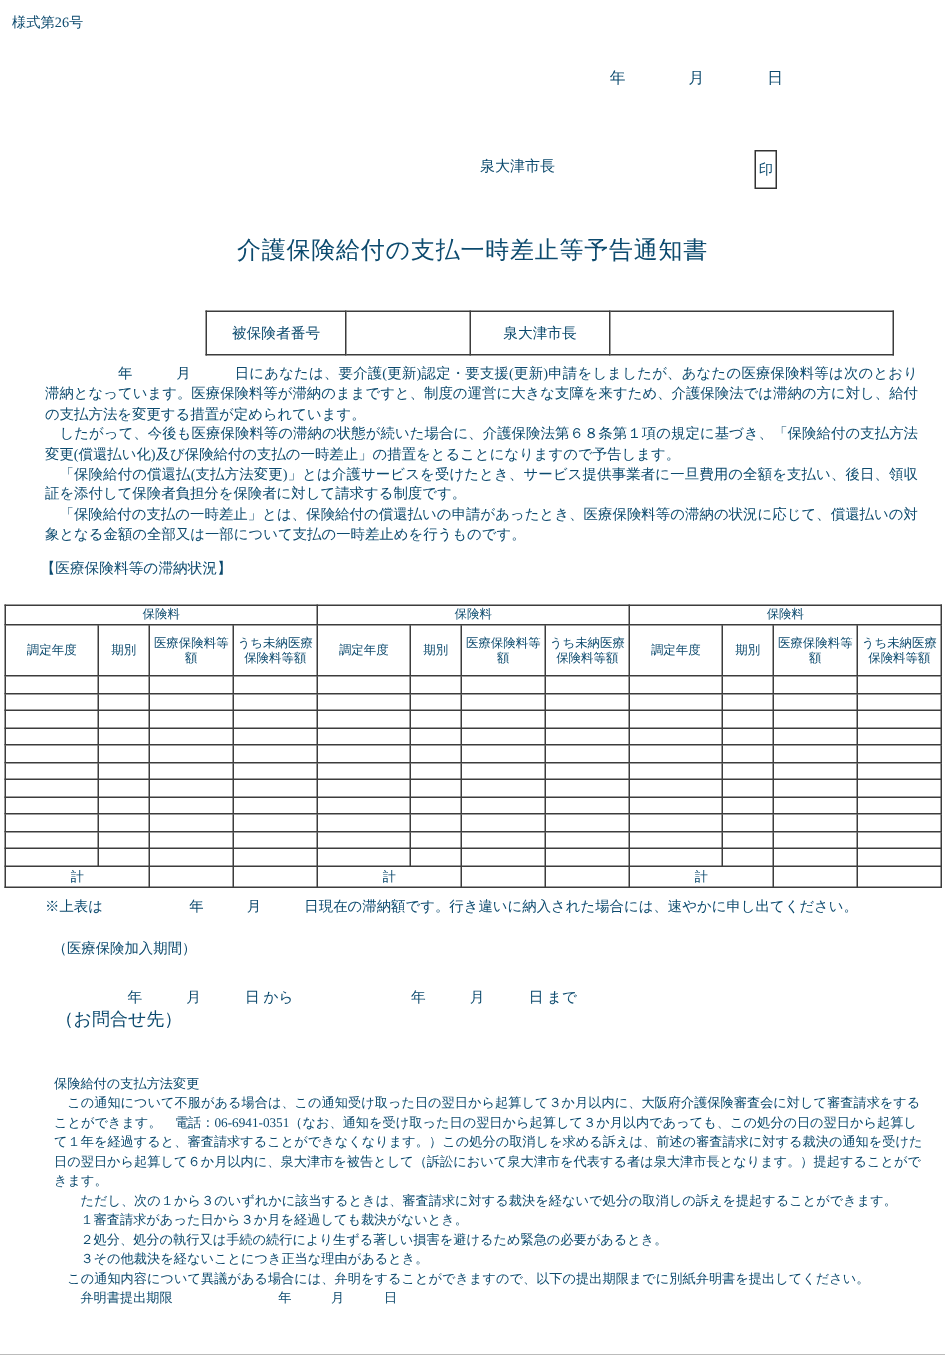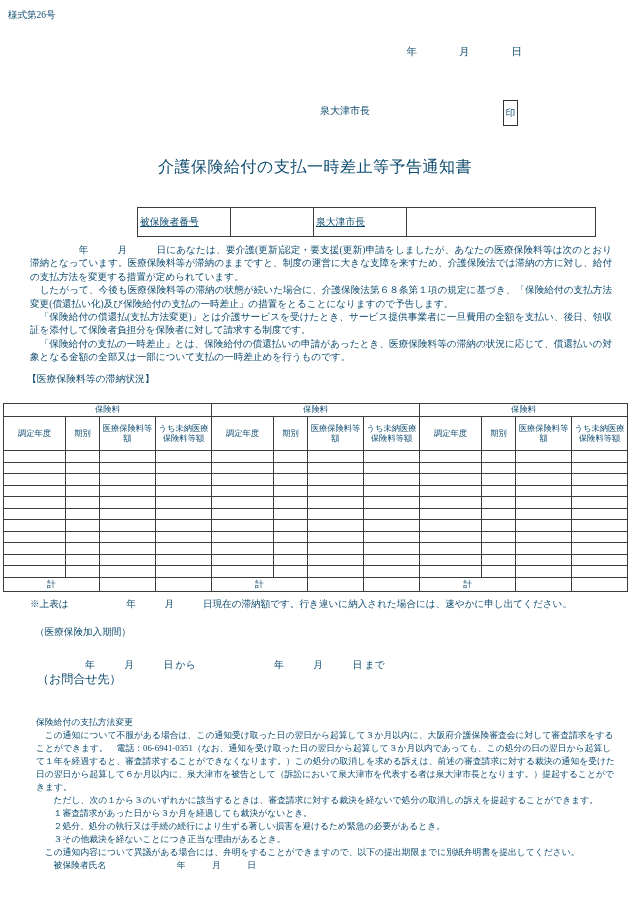--- a/index.html
+++ b/index.html
@@ -21,21 +21,21 @@
     border:1px solid #333;
     display:flex;align-items:center;justify-content:center;
     font-size:9.5px;
   }
   .doc-title{top:157px;left:0;width:100%;text-align:center;font-size:16px;letter-spacing:0.5px;}
 
   
   .insured{top:207px;left:137px;}
   .insured table{border-collapse:collapse;table-layout:fixed;}
   .insured td{border:1px solid #3c3c3c;height:28px;font-size:9.8px;padding:0 2px;}
-  .insured .lbl{width:88px;text-align:left;text-decoration:underline;}
+  .insured .lbl{width:88px;text-align:center;}
   .insured .val1{width:78px;}
   .insured .val2{width:184px;}
 
   .body-text{top:243px;left:30px;width:582px;font-size:9.6px;line-height:13.4px;text-align:justify;}
   .body-text p{margin:0;}
 
   .arrears-heading{top:373px;left:27px;font-size:9.8px;}
 
   
   .arrears{top:403px;left:3px;}
@@ -310,16 +310,16 @@
   <div class="abs contact-heading">（お問合せ先）</div>
 
   <div class="abs legal">
     <p class="sec-heading">保険給付の支払方法変更</p>
     <p>　この通知について不服がある場合は、この通知受け取った日の翌日から起算して３か月以内に、大阪府介護保険審査会に対して審査請求をすることができます。　電話：06-6941-0351（なお、通知を受け取った日の翌日から起算して３か月以内であっても、この処分の日の翌日から起算して１年を経過すると、審査請求することができなくなります。）この処分の取消しを求める訴えは、前述の審査請求に対する裁決の通知を受けた日の翌日から起算して６か月以内に、泉大津市を被告として（訴訟において泉大津市を代表する者は泉大津市長となります。）提起することができます。</p>
     <p>　　ただし、次の１から３のいずれかに該当するときは、審査請求に対する裁決を経ないで処分の取消しの訴えを提起することができます。</p>
     <p>　　１審査請求があった日から３か月を経過しても裁決がないとき。</p>
     <p>　　２処分、処分の執行又は手続の続行により生ずる著しい損害を避けるため緊急の必要があるとき。</p>
     <p>　　３その他裁決を経ないことにつき正当な理由があるとき。</p>
     <p>　この通知内容について異議がある場合には、弁明をすることができますので、以下の提出期限までに別紙弁明書を提出してください。</p>
-    <p>　　被保険者氏名　　　　　　　　年　　　月　　　日</p>
+    <p>　　弁明書提出期限　　　　　　　　年　　　月　　　日</p>
   </div>
 
 </div>
 
 </body></html>

